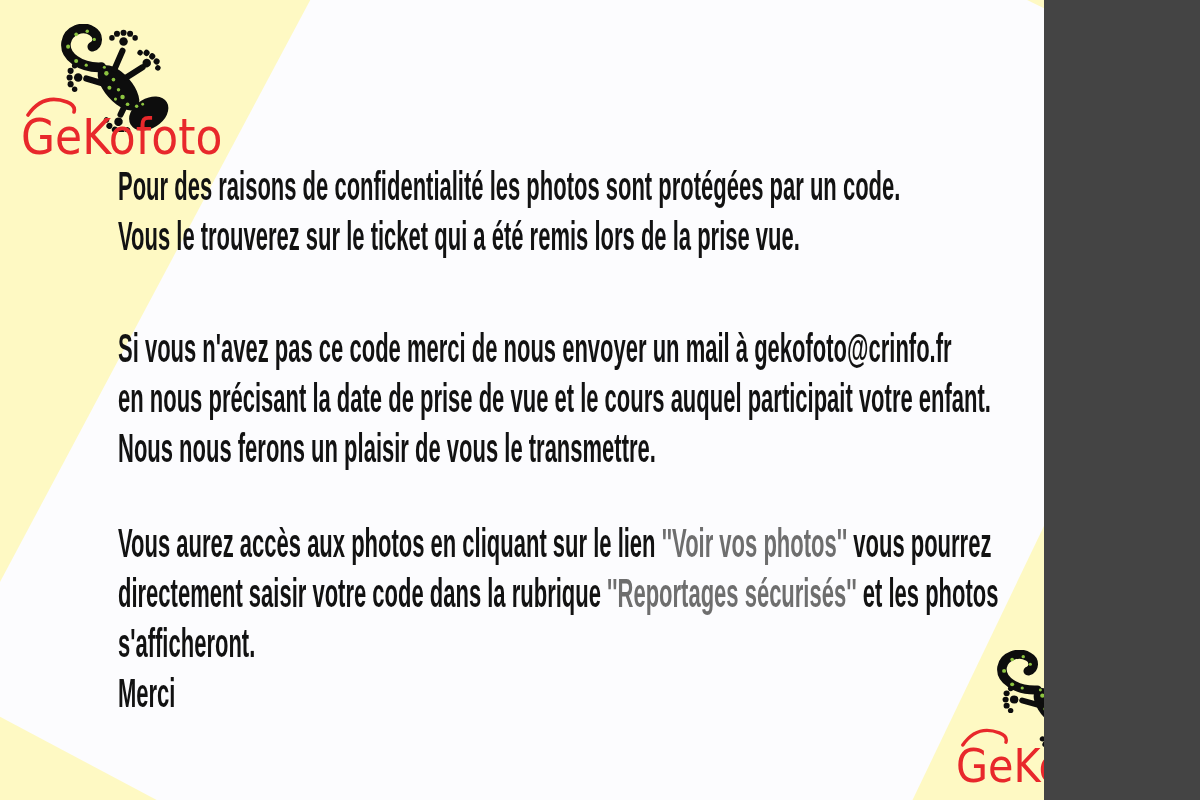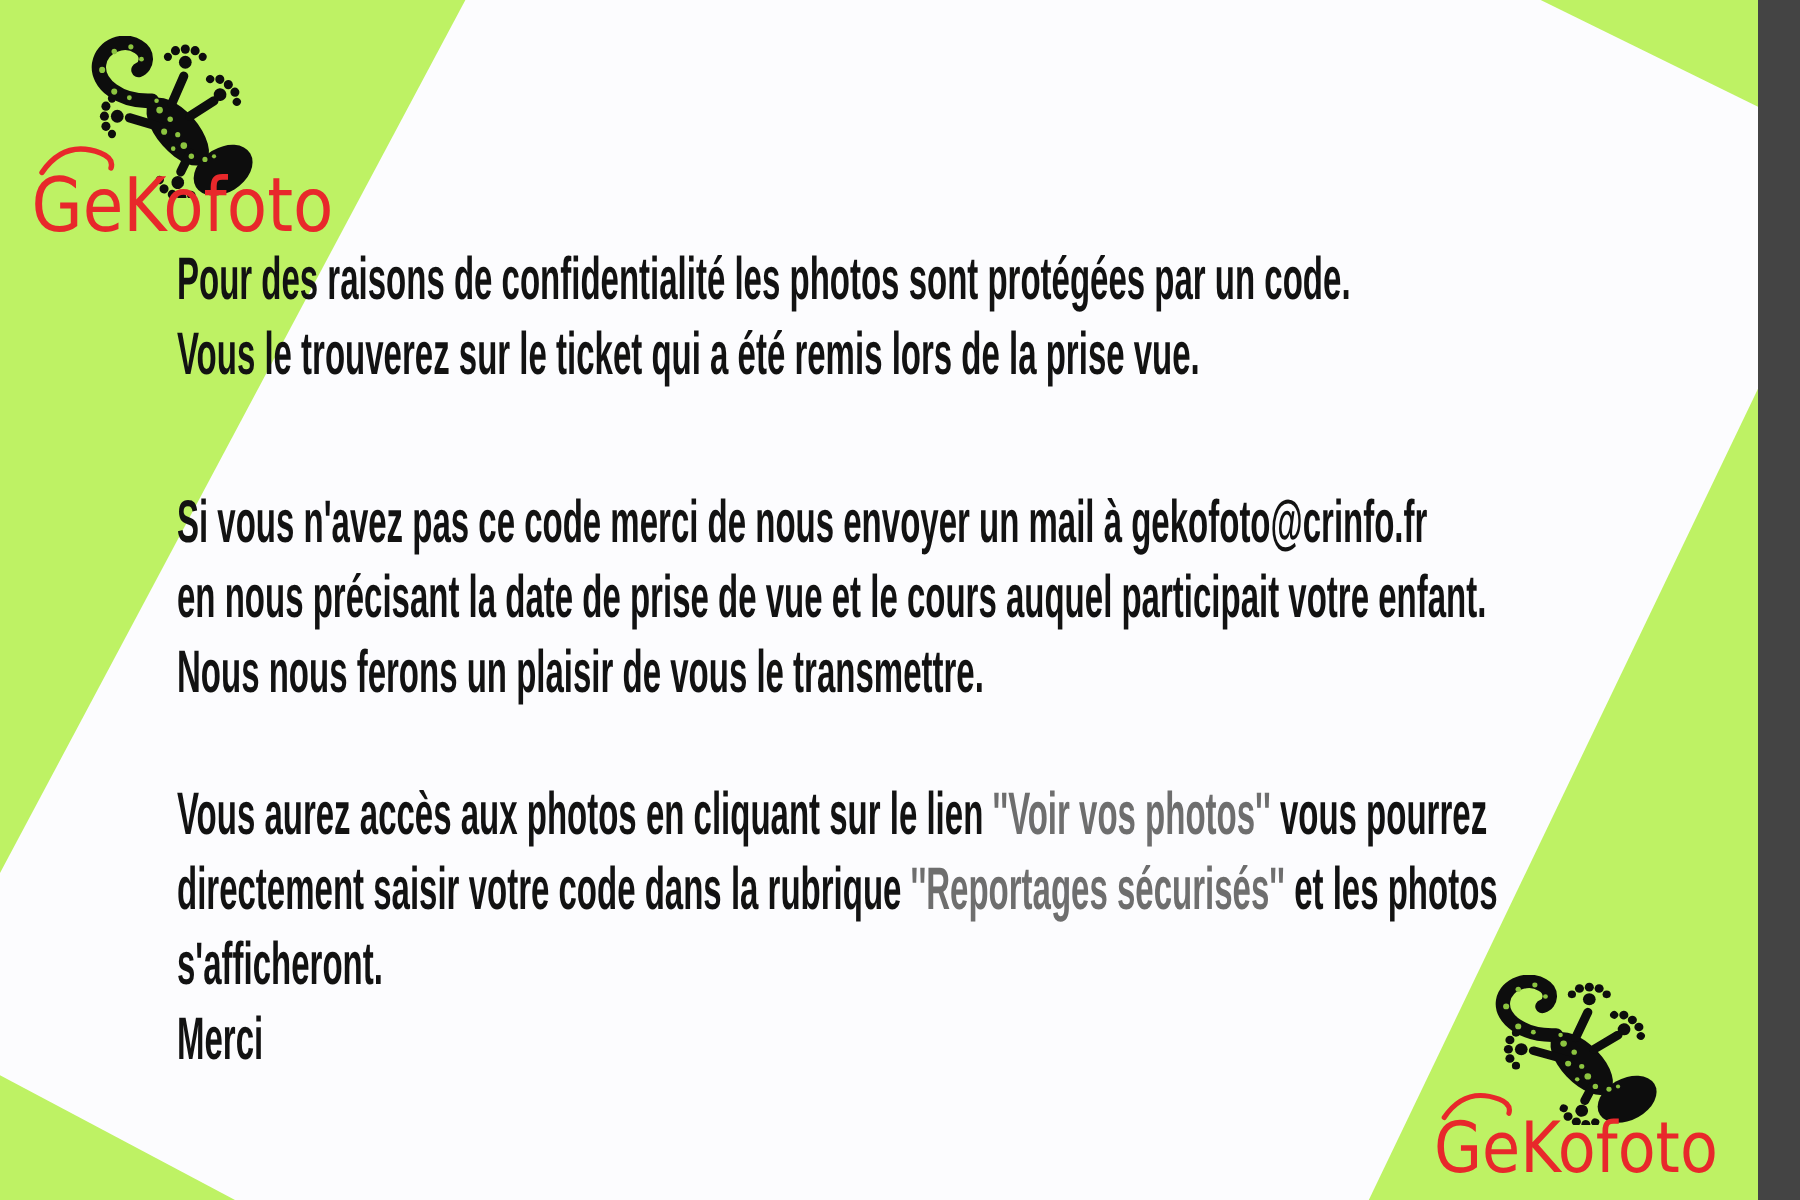--- a/index.html
+++ b/index.html
@@ -1,18 +1,18 @@
 <!DOCTYPE html>
 <html><head>
 <meta charset="utf-8">
 <style>
   html,body{margin:0;padding:0;background:#444;}
   #canvas{
-    position:relative;width:1172px;height:800px;overflow:hidden;
-    background:#bef264;
+    position:relative;width:1044px;height:800px;overflow:hidden;
+    background:#fef9c3;
     font-family:"Liberation Sans",sans-serif;
   }
   .panel-svg{position:absolute;left:0;top:0;}
   
   .message{position:absolute;left:118px;top:161px;}
   .line{height:50px;line-height:50px;white-space:nowrap;}
   .para2{margin-top:62px;}
   .para3{margin-top:45px;}
   .t{
     display:inline-block;transform:scaleX(0.55);transform-origin:0 50%;

